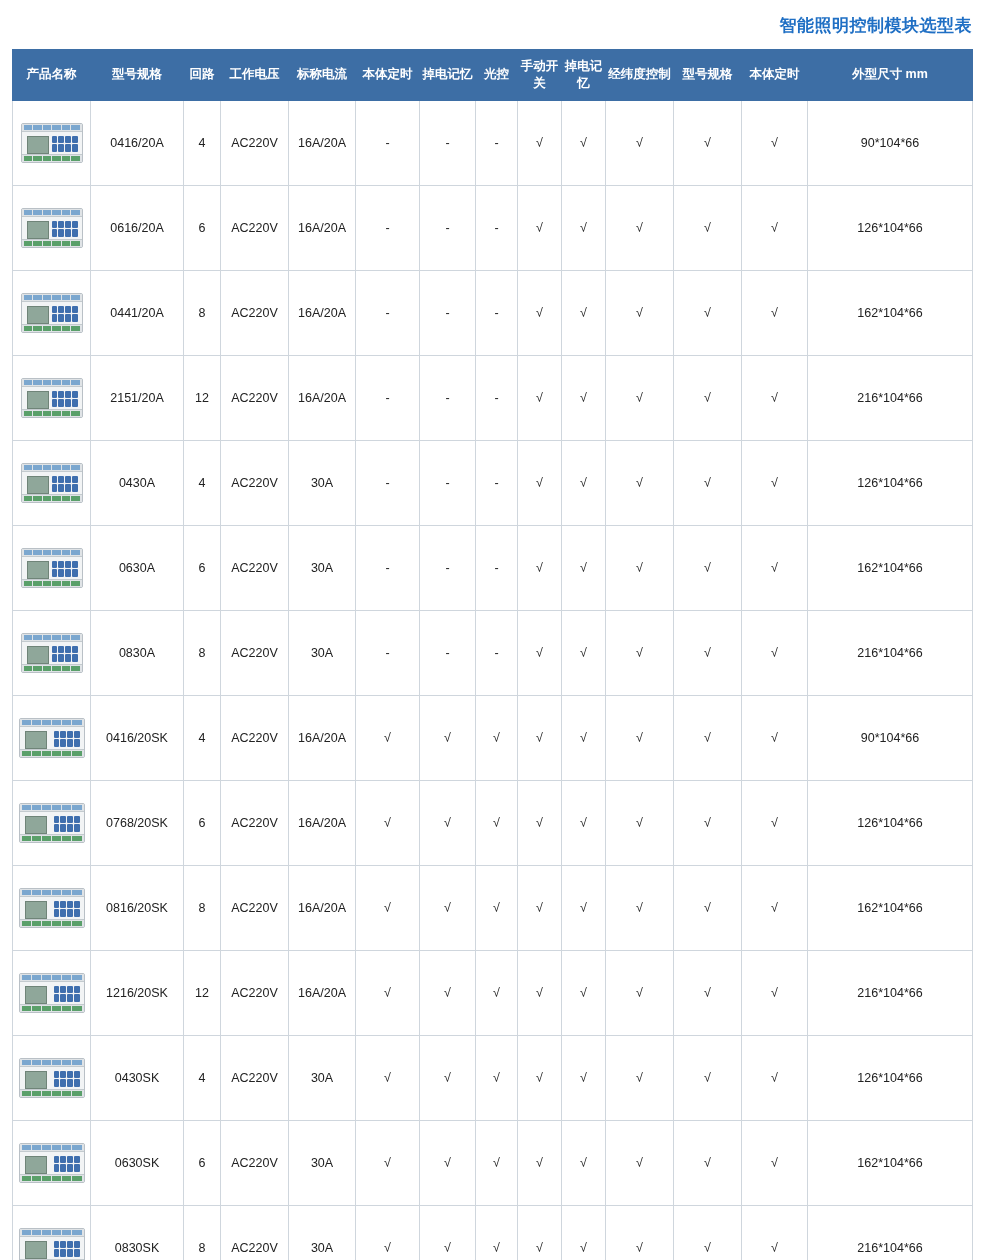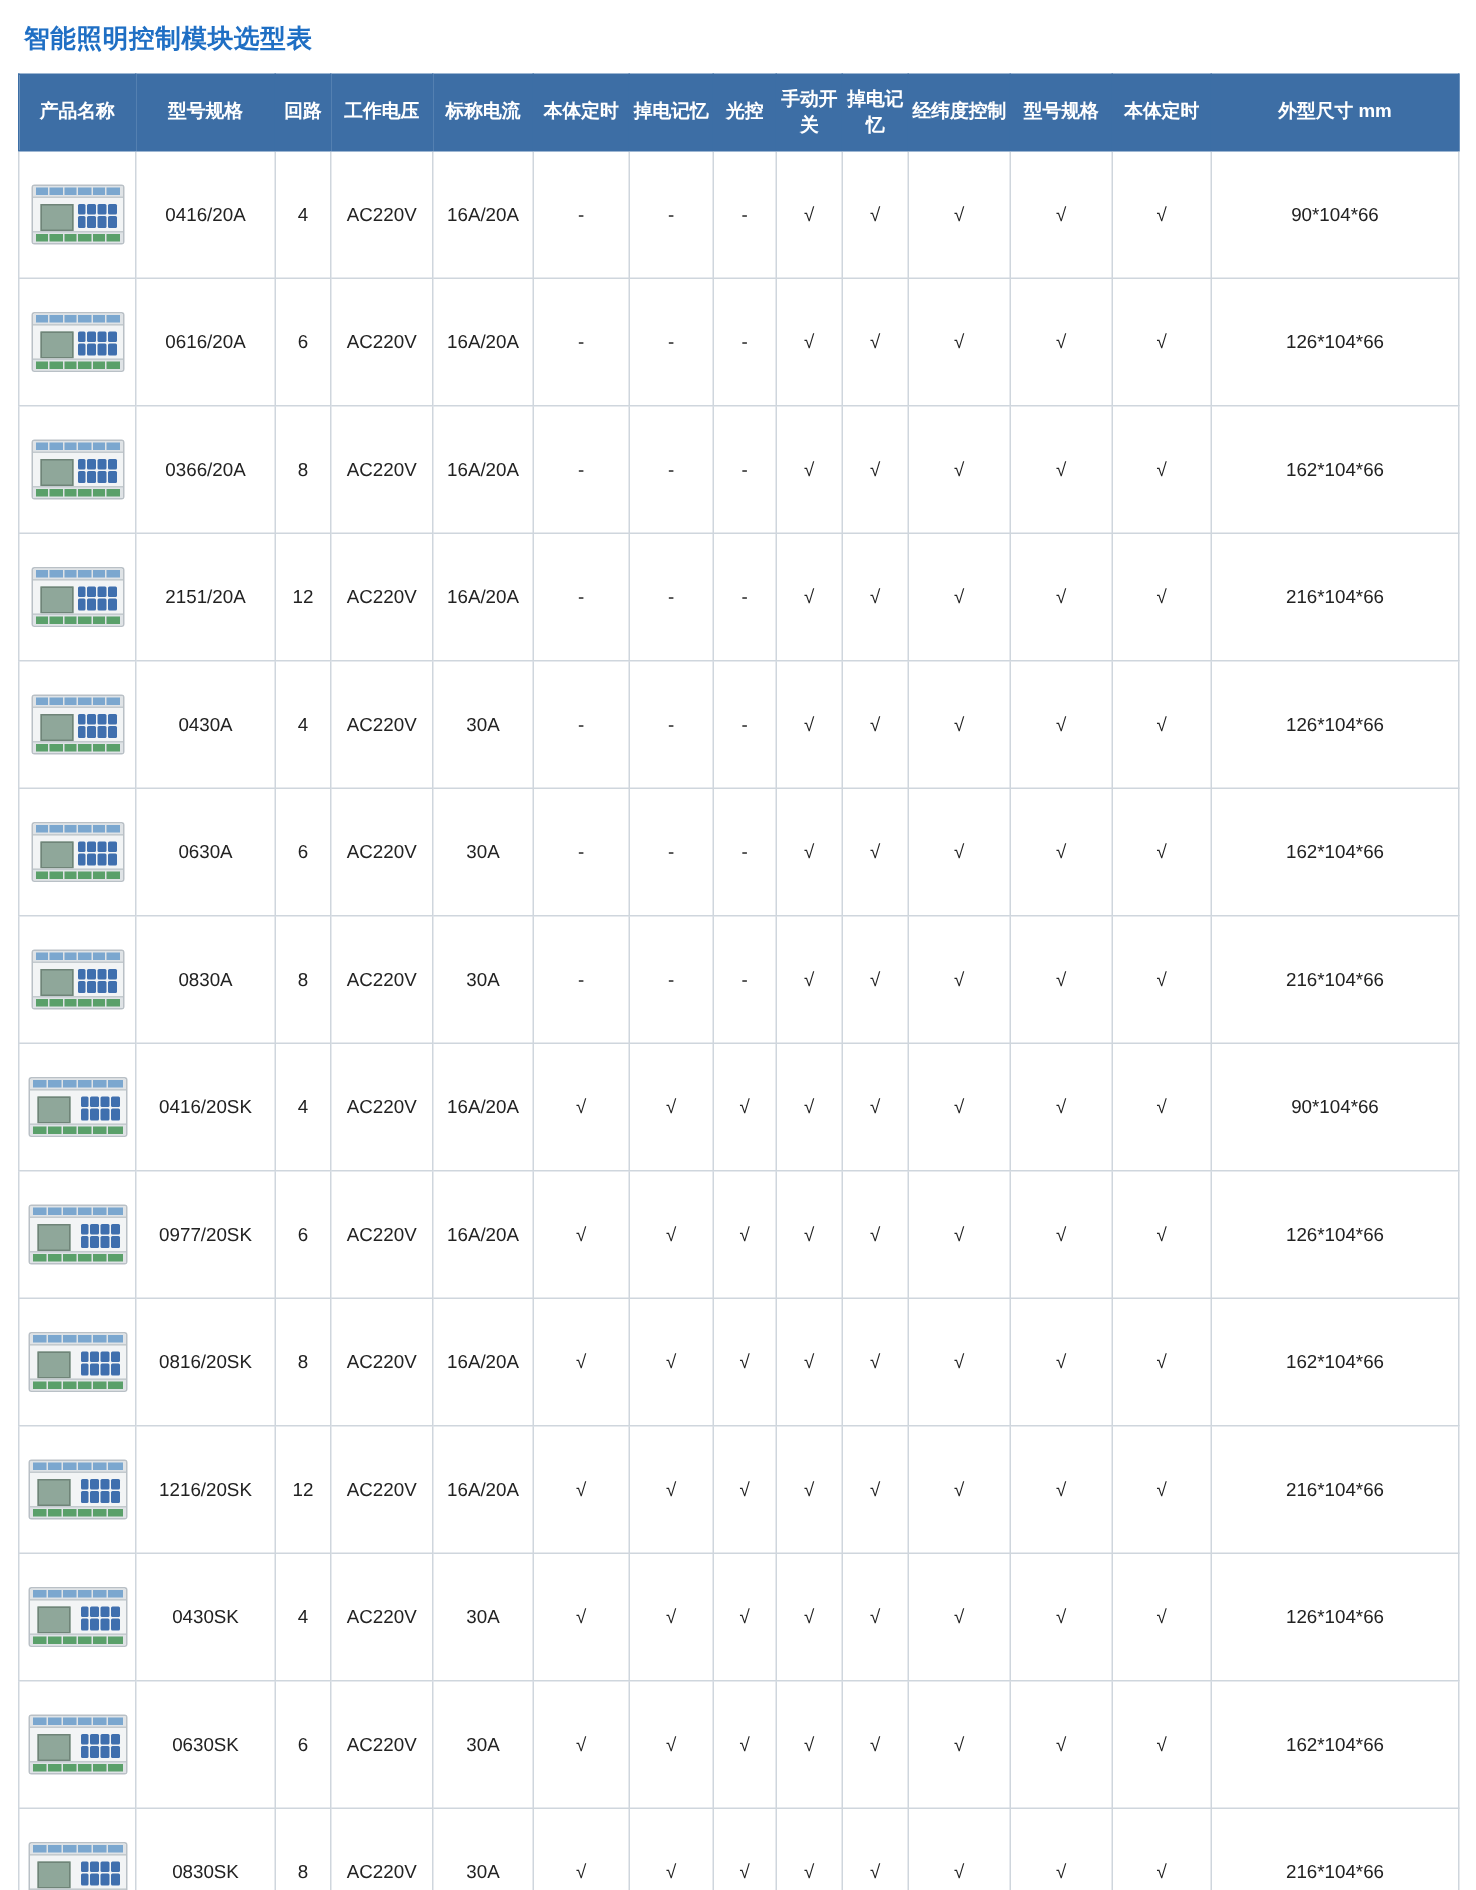--- a/index.html
+++ b/index.html
@@ -17,20 +17,21 @@
     width: 984px;
     box-sizing: border-box;
     padding: 10px 12px 0 12px;
   }
   .page-title {
     font-size: 17px;
     font-weight: bold;
     color: #1f6fc4;
     letter-spacing: 0.5px;
     margin: 4px 0 12px 4px;
+    text-align: right;
   }
   table.spec {
     border-collapse: collapse;
     width: 960px;
     table-layout: fixed;
   }
   table.spec th {
     background: #3d6ea5;
     color: #ffffff;
     font-size: 12.5px;
@@ -308,21 +309,21 @@
               <div class="terms b green">
                 <i></i>
                 <i></i>
                 <i></i>
                 <i></i>
                 <i></i>
                 <i></i>
               </div>
             </div>
           </td>
-          <td class="model">0366/20A</td>
+          <td class="model">0441/20A</td>
           <td>8</td>
           <td>AC220V</td>
           <td>16A/20A</td>
           <td class="dash">-</td>
           <td class="dash">-</td>
           <td class="dash">-</td>
           <td class="check">√</td>
           <td class="check">√</td>
           <td class="check">√</td>
           <td class="check">√</td>
@@ -596,21 +597,21 @@
               <div class="terms b green">
                 <i></i>
                 <i></i>
                 <i></i>
                 <i></i>
                 <i></i>
                 <i></i>
               </div>
             </div>
           </td>
-          <td class="model">0977/20SK</td>
+          <td class="model">0768/20SK</td>
           <td>6</td>
           <td>AC220V</td>
           <td>16A/20A</td>
           <td class="check">√</td>
           <td class="check">√</td>
           <td class="check">√</td>
           <td class="check">√</td>
           <td class="check">√</td>
           <td class="check">√</td>
           <td class="check">√</td>

